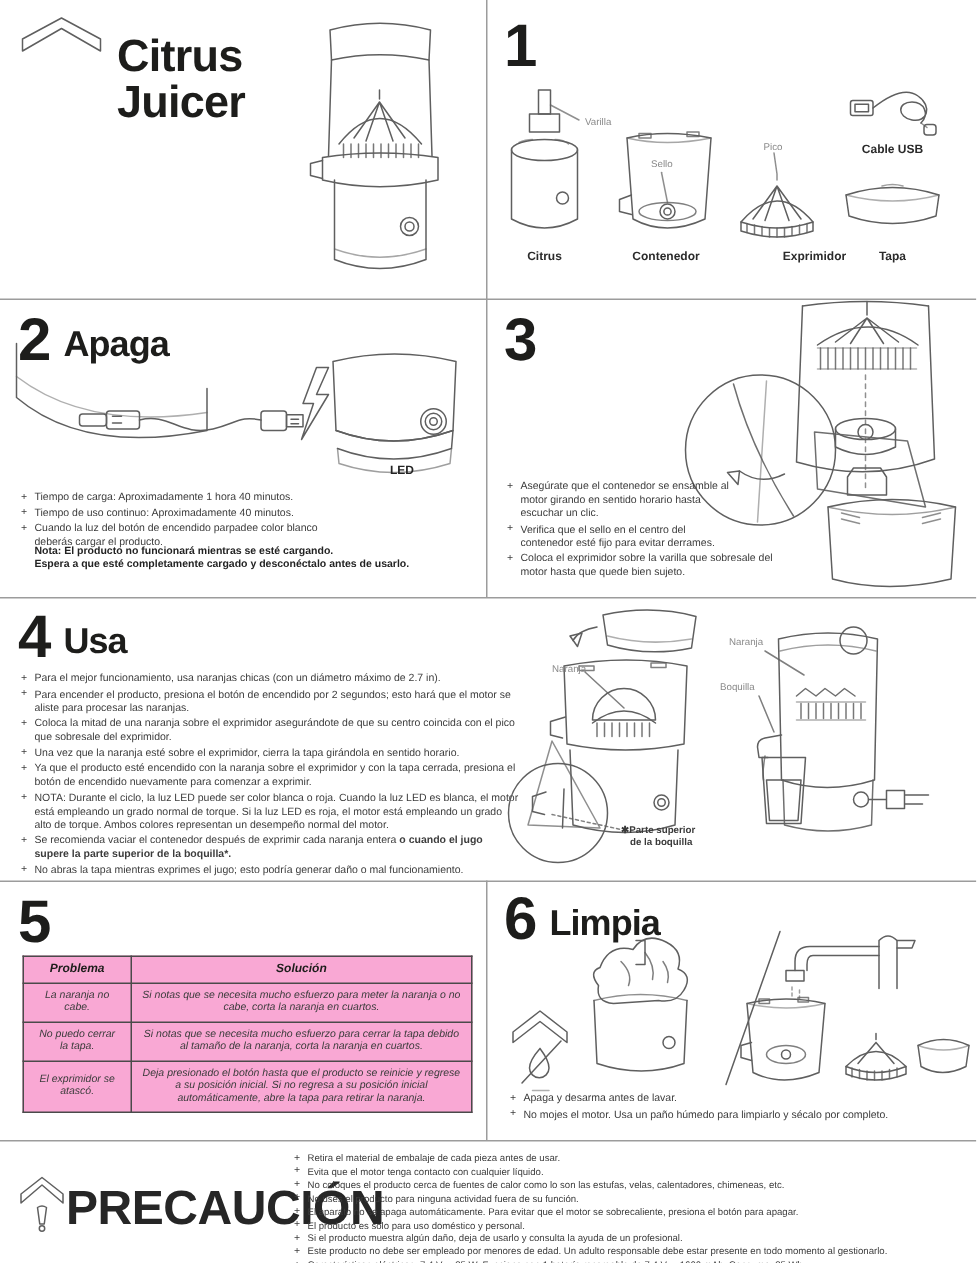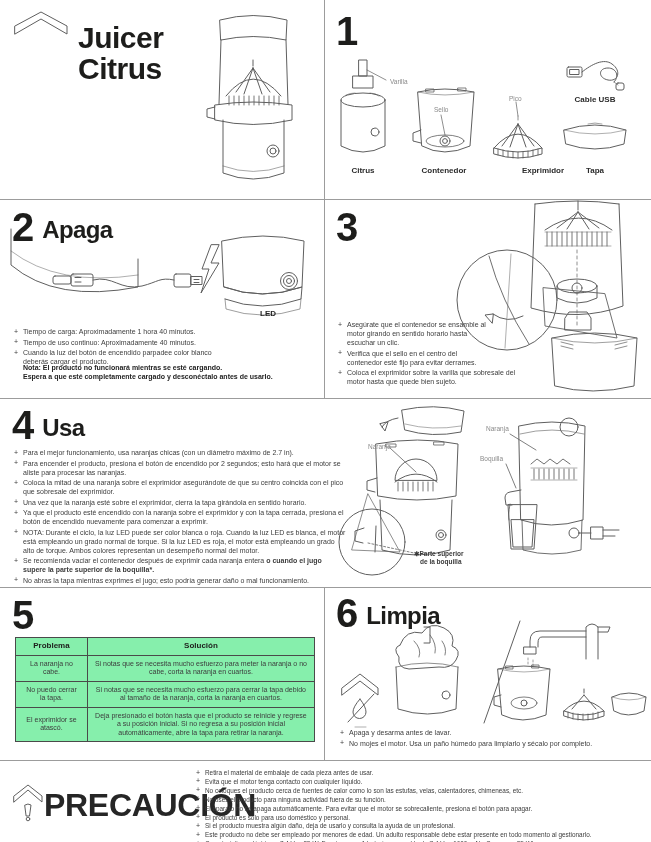--- a/index.html
+++ b/index.html
@@ -11,21 +11,21 @@
   .sec-num{font-size:40px;font-weight:bold;line-height:34px;letter-spacing:-1px;}
   .sec-title{font-size:24px;font-weight:bold;margin-top:6px;letter-spacing:-0.6px;}
   .bullets{position:absolute;margin:0;padding:0;list-style:none;font-size:7px;line-height:9px;color:#3c3c3c;}
   .bullets li{position:relative;padding-left:9px;margin-bottom:1.5px;}
   .bullets li::before{content:"+";position:absolute;left:0;top:-0.5px;font-size:7px;color:#3c3c3c;}
   .note-block{position:absolute;font-size:7px;line-height:9px;font-weight:bold;color:#232323;}
   .ill-label{position:absolute;font-size:6.5px;line-height:7.5px;color:#8a8a8a;}
   .ill-label.bold{font-weight:bold;color:#3a3a3a;}
   .part-name{position:absolute;font-size:8px;font-weight:bold;color:#2b2b2b;text-align:center;}
   .brand-title{position:absolute;left:78px;top:22px;font-size:30px;line-height:31px;font-weight:bold;color:#1d1d1b;letter-spacing:-0.5px;}
-  .tbl{position:absolute;border-collapse:collapse;font-size:7px;line-height:8.5px;color:#3c3c3c;background:#86efac;}
+  .tbl{position:absolute;border-collapse:collapse;font-size:7px;line-height:8.5px;color:#3c3c3c;background:#f9a8d4;font-style:italic;}
   .tbl th,.tbl td{border:1px solid #4a4a4a;text-align:center;vertical-align:middle;padding:4px 7px;}
   .tbl th{font-size:8px;color:#1d1d1b;}
   .prec-title{position:absolute;font-size:32px;font-weight:bold;color:#262626;letter-spacing:-0.3px;}
   .led-label{position:absolute;font-size:8px;font-weight:bold;color:#232323;margin-top:32px;}
   svg{position:absolute;overflow:visible;}
   svg *{stroke:#5f5f5f;stroke-width:1;fill:none;stroke-linecap:round;stroke-linejoin:round;}
   svg text{stroke:none;}
 </style>
 </head>
 <body>
@@ -38,22 +38,22 @@
   <div class="hline" style="top:760px"></div>
   <div class="vline" style="left:324px;top:0;height:398px"></div>
   <div class="vline" style="left:324px;top:587px;height:173px"></div>
 
   <svg style="left:13px;top:14px" width="62" height="84" viewBox="0 0 62 84">
     <polygon points="2,20 28,5 54,20 54,12 28,-2 2,12" fill="#222" stroke="none"></polygon>
     <text x="8" y="76" font-size="62" font-weight="bold" fill="#222" font-family="Liberation Sans,sans-serif">B</text>
     <text x="52" y="38" font-size="10" fill="#222" font-family="Liberation Sans,sans-serif">®</text>
   </svg>
   <div class="brand-title">
+    <div>Citrus</div>
     <div>Juicer</div>
-    <div>Citrus</div>
   </div>
 
   <svg style="left:196px;top:8px" width="115" height="185" viewBox="0 0 115 185">
     <path d="M24,12 Q57,3 91,12 L90,32 Q57,25 25,32 Z"></path>
     <path d="M25,32 L23,96 M90,32 L92,96"></path>
     <path d="M30,88 Q57,54 85,88"></path>
     <path d="M57,60 L40,84 M57,60 L74,84 M57,60 L48,86 M57,60 L66,86 M57,58 v-6"></path>
     <path d="M33,88 v9 M38,88 v9 M43,88 v9 M48,88 v9 M53,88 v9 M58,88 v9 M63,88 v9 M68,88 v9 M73,88 v9 M78,88 v9 M83,88 v9" opacity=".85"></path>
     <path d="M19,97 Q57,91 96,97 L96,112 Q57,121 19,112 Z"></path>
     <path d="M19,99 l-8,2 v8 l8,2"></path>

